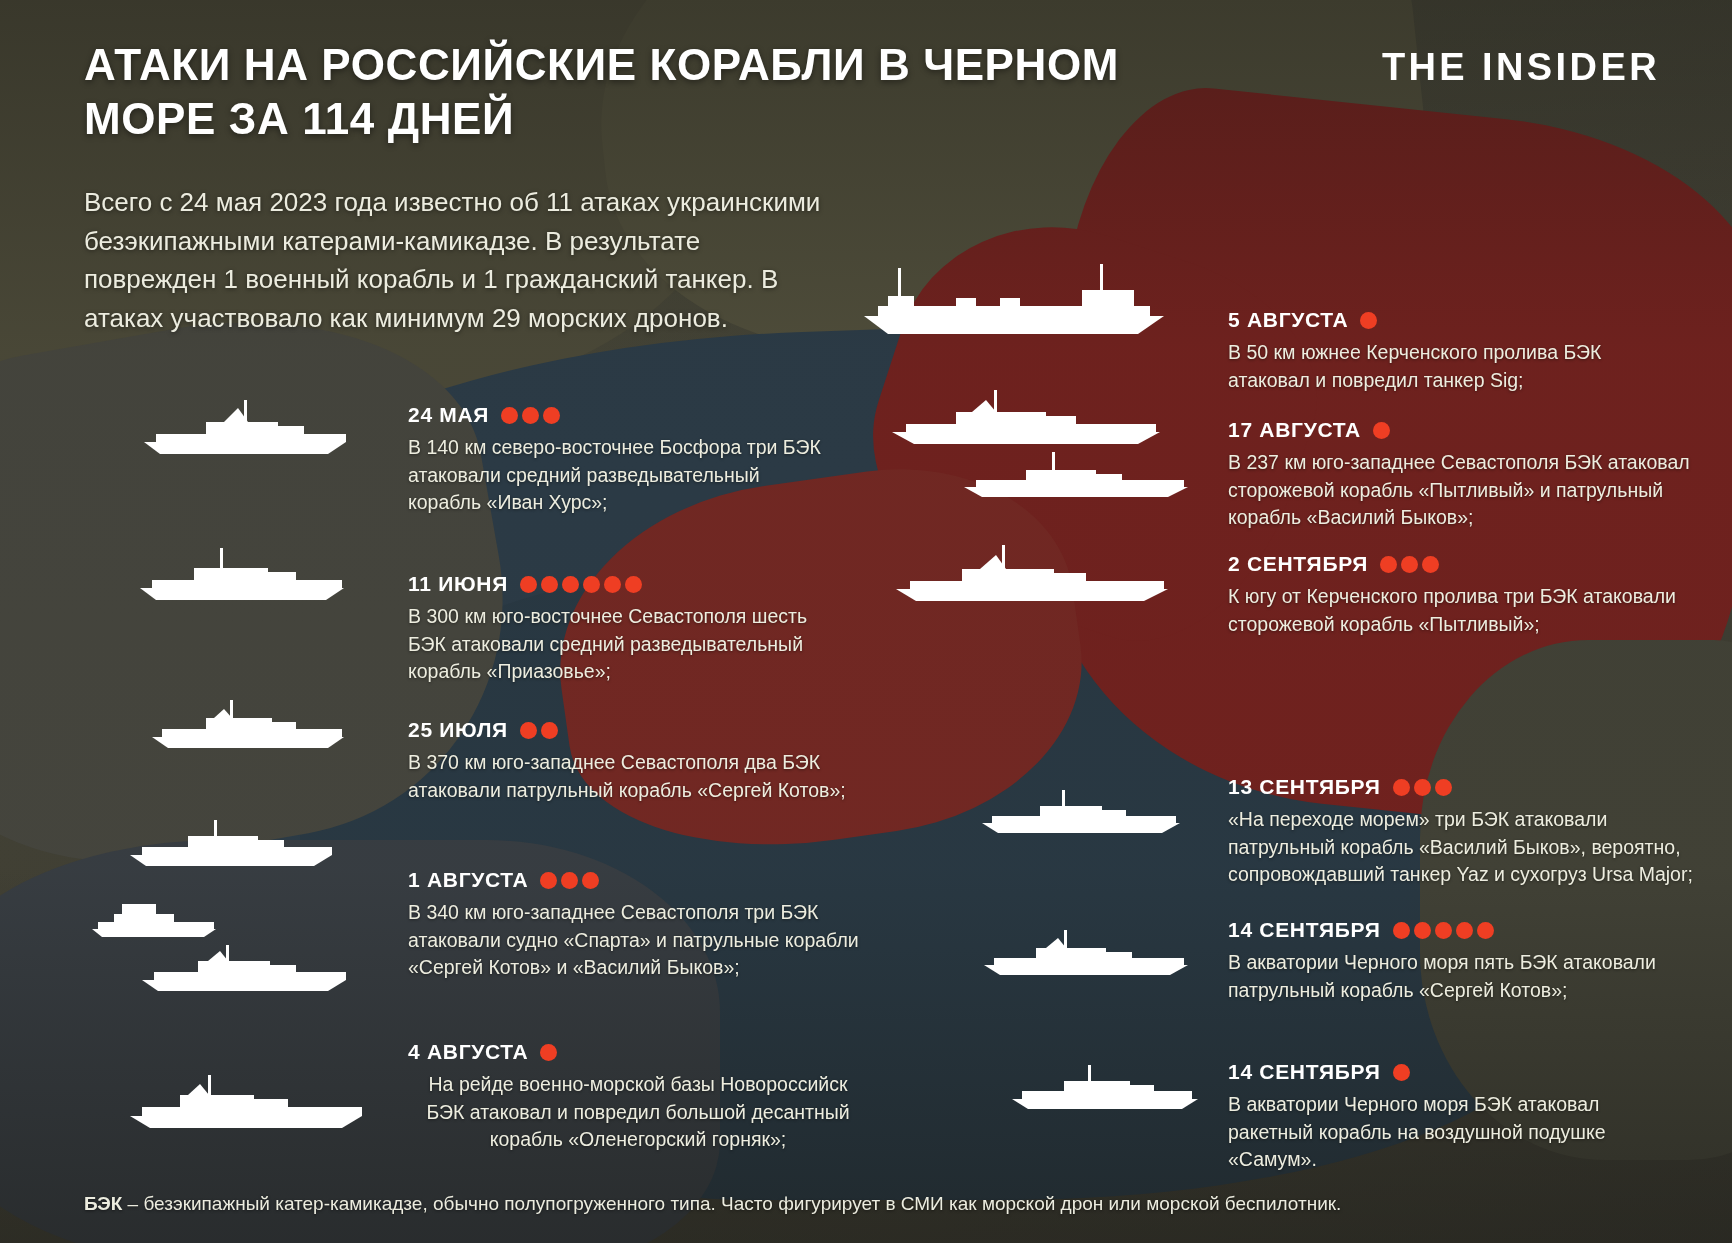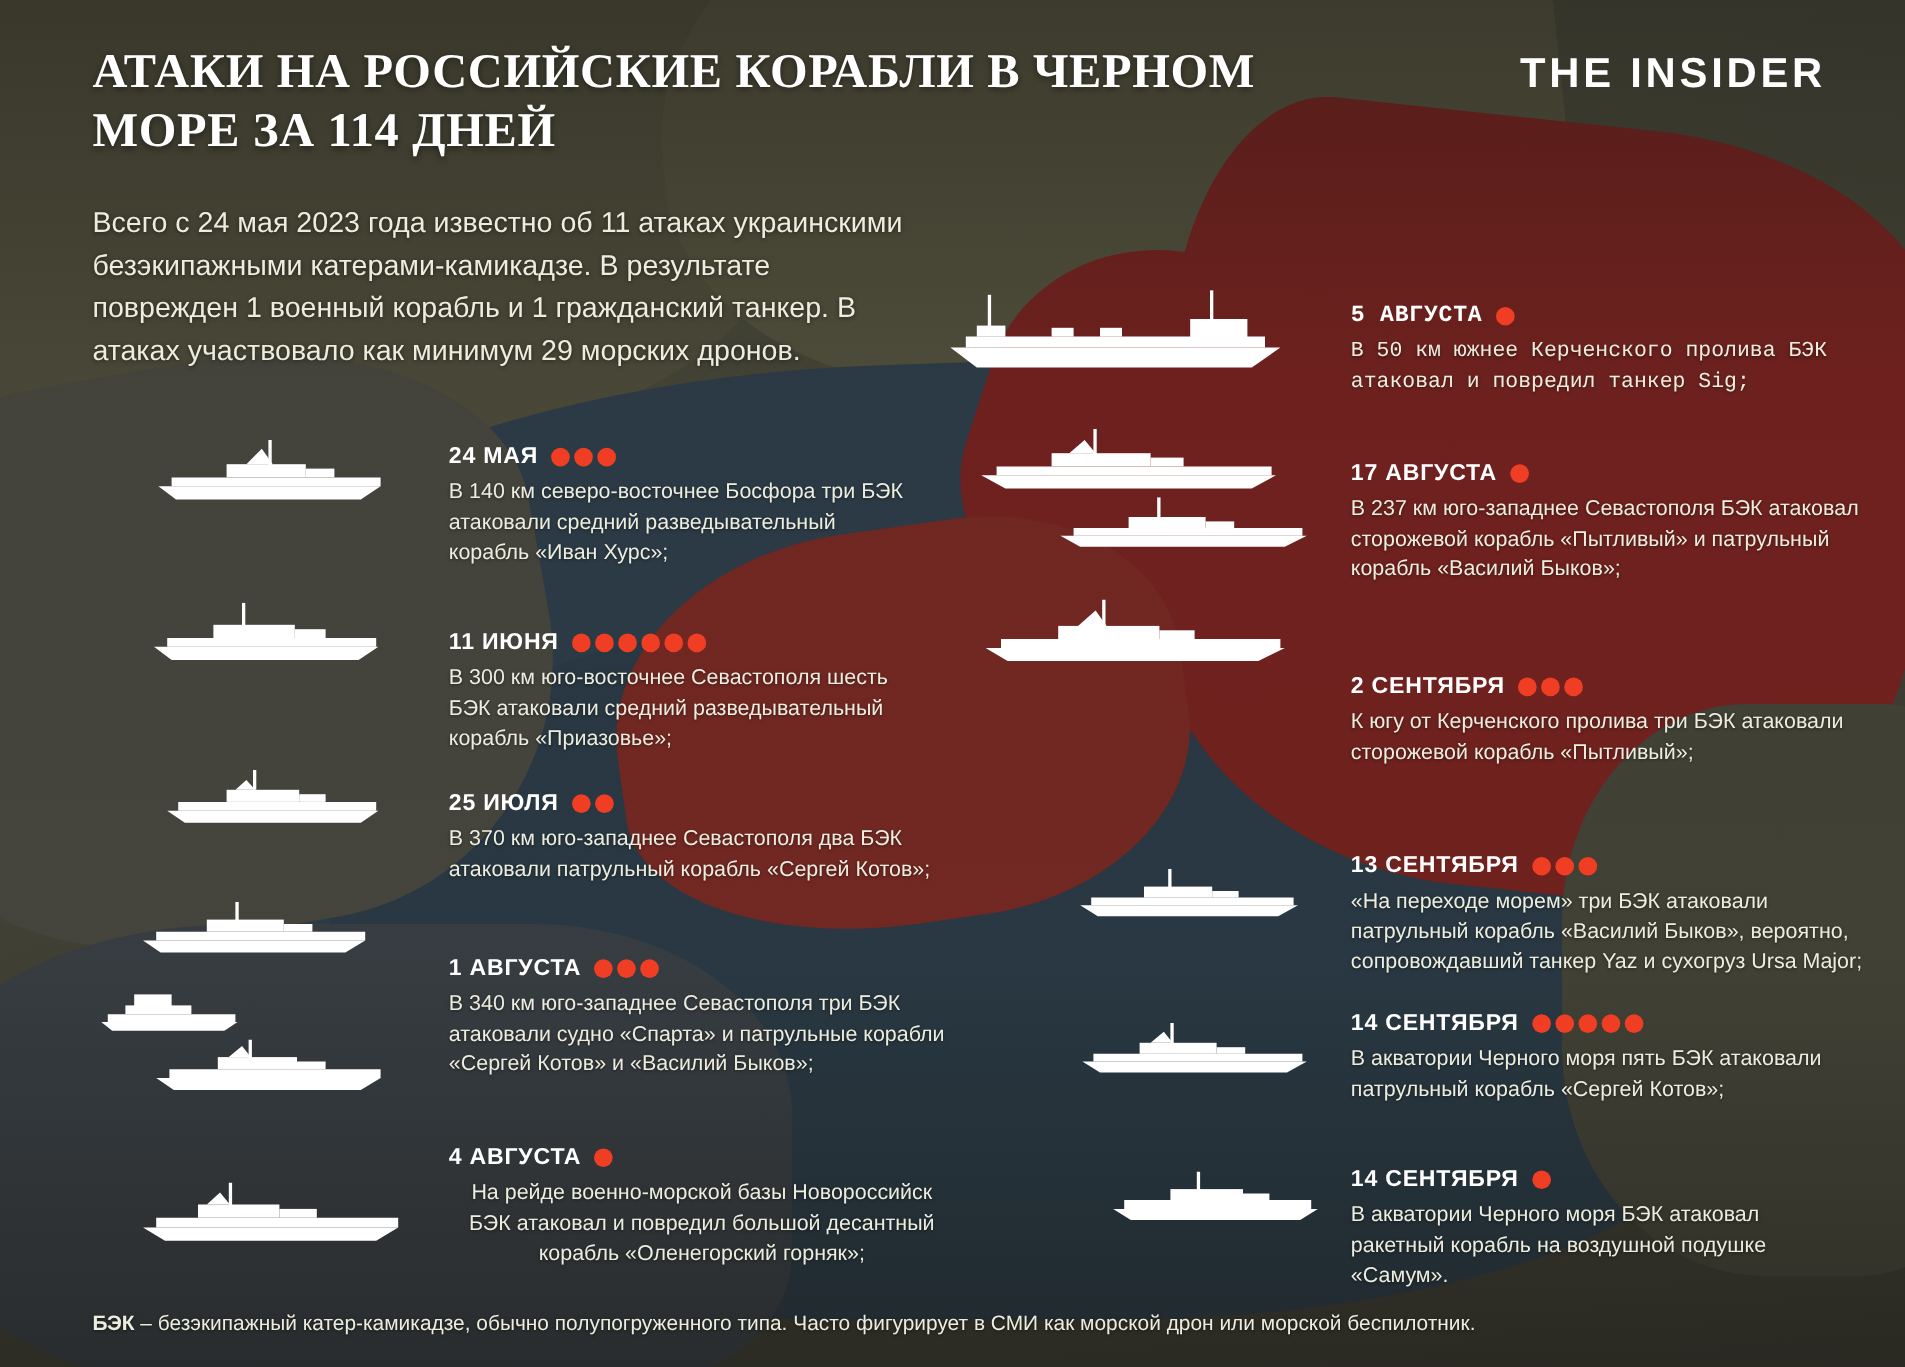--- a/index.html
+++ b/index.html
@@ -112,21 +112,20 @@
   
   .header { position: absolute; left: 84px; top: 38px; width: 1100px; }
   .title {
     color: #ffffff;
     font-size: 44px;
     font-weight: bold;
     line-height: 1.22;
     letter-spacing: 0.6px;
     text-transform: uppercase;
     text-shadow: 0 2px 6px rgba(0,0,0,0.45);
-    font-family: Liberation Serif, serif;
   }
   .intro {
     margin-top: 38px;
     color: #ececdf;
     font-size: 26px;
     line-height: 1.48;
     max-width: 740px;
     text-shadow: 0 1px 4px rgba(0,0,0,0.5);
   }
   .brand {
@@ -412,41 +411,41 @@
   <div class="entry" style="left:408px; top:1040px; width:460px;text-align:center;">
     <div class="entry-head">
       <span class="entry-date">4 АВГУСТА</span>
       <span class="dots">
         <i class="dot"></i>
       </span>
     </div>
     <div class="entry-text">На рейде военно-морской базы Новороссийск БЭК атаковал и повредил большой десантный корабль «Оленегорский горняк»;</div>
   </div>
 
-  <div class="entry" style="left:1228px; top:276px; width:450px;font-family:Liberation Mono, monospace;">
+  <div class="entry" style="left:1228px; top:308px; width:450px;">
     <div class="entry-head">
       <span class="entry-date">5 АВГУСТА</span>
       <span class="dots">
         <i class="dot"></i>
       </span>
     </div>
     <div class="entry-text">В 50 км южнее Керченского пролива БЭК атаковал и повредил танкер Sig;</div>
   </div>
 
   <div class="entry" style="left:1228px; top:418px; width:470px;">
     <div class="entry-head">
       <span class="entry-date">17 АВГУСТА</span>
       <span class="dots">
         <i class="dot"></i>
       </span>
     </div>
     <div class="entry-text">В 237 км юго-западнее Севастополя БЭК атаковал сторожевой корабль «Пытливый» и патрульный корабль «Василий Быков»;</div>
   </div>
 
-  <div class="entry" style="left:1228px; top:612px; width:460px;">
+  <div class="entry" style="left:1228px; top:552px; width:460px;">
     <div class="entry-head">
       <span class="entry-date">2 СЕНТЯБРЯ</span>
       <span class="dots">
         <i class="dot"></i>
         <i class="dot"></i>
         <i class="dot"></i>
       </span>
     </div>
     <div class="entry-text">К югу от Керченского пролива три БЭК атаковали сторожевой корабль «Пытливый»;</div>
   </div>

